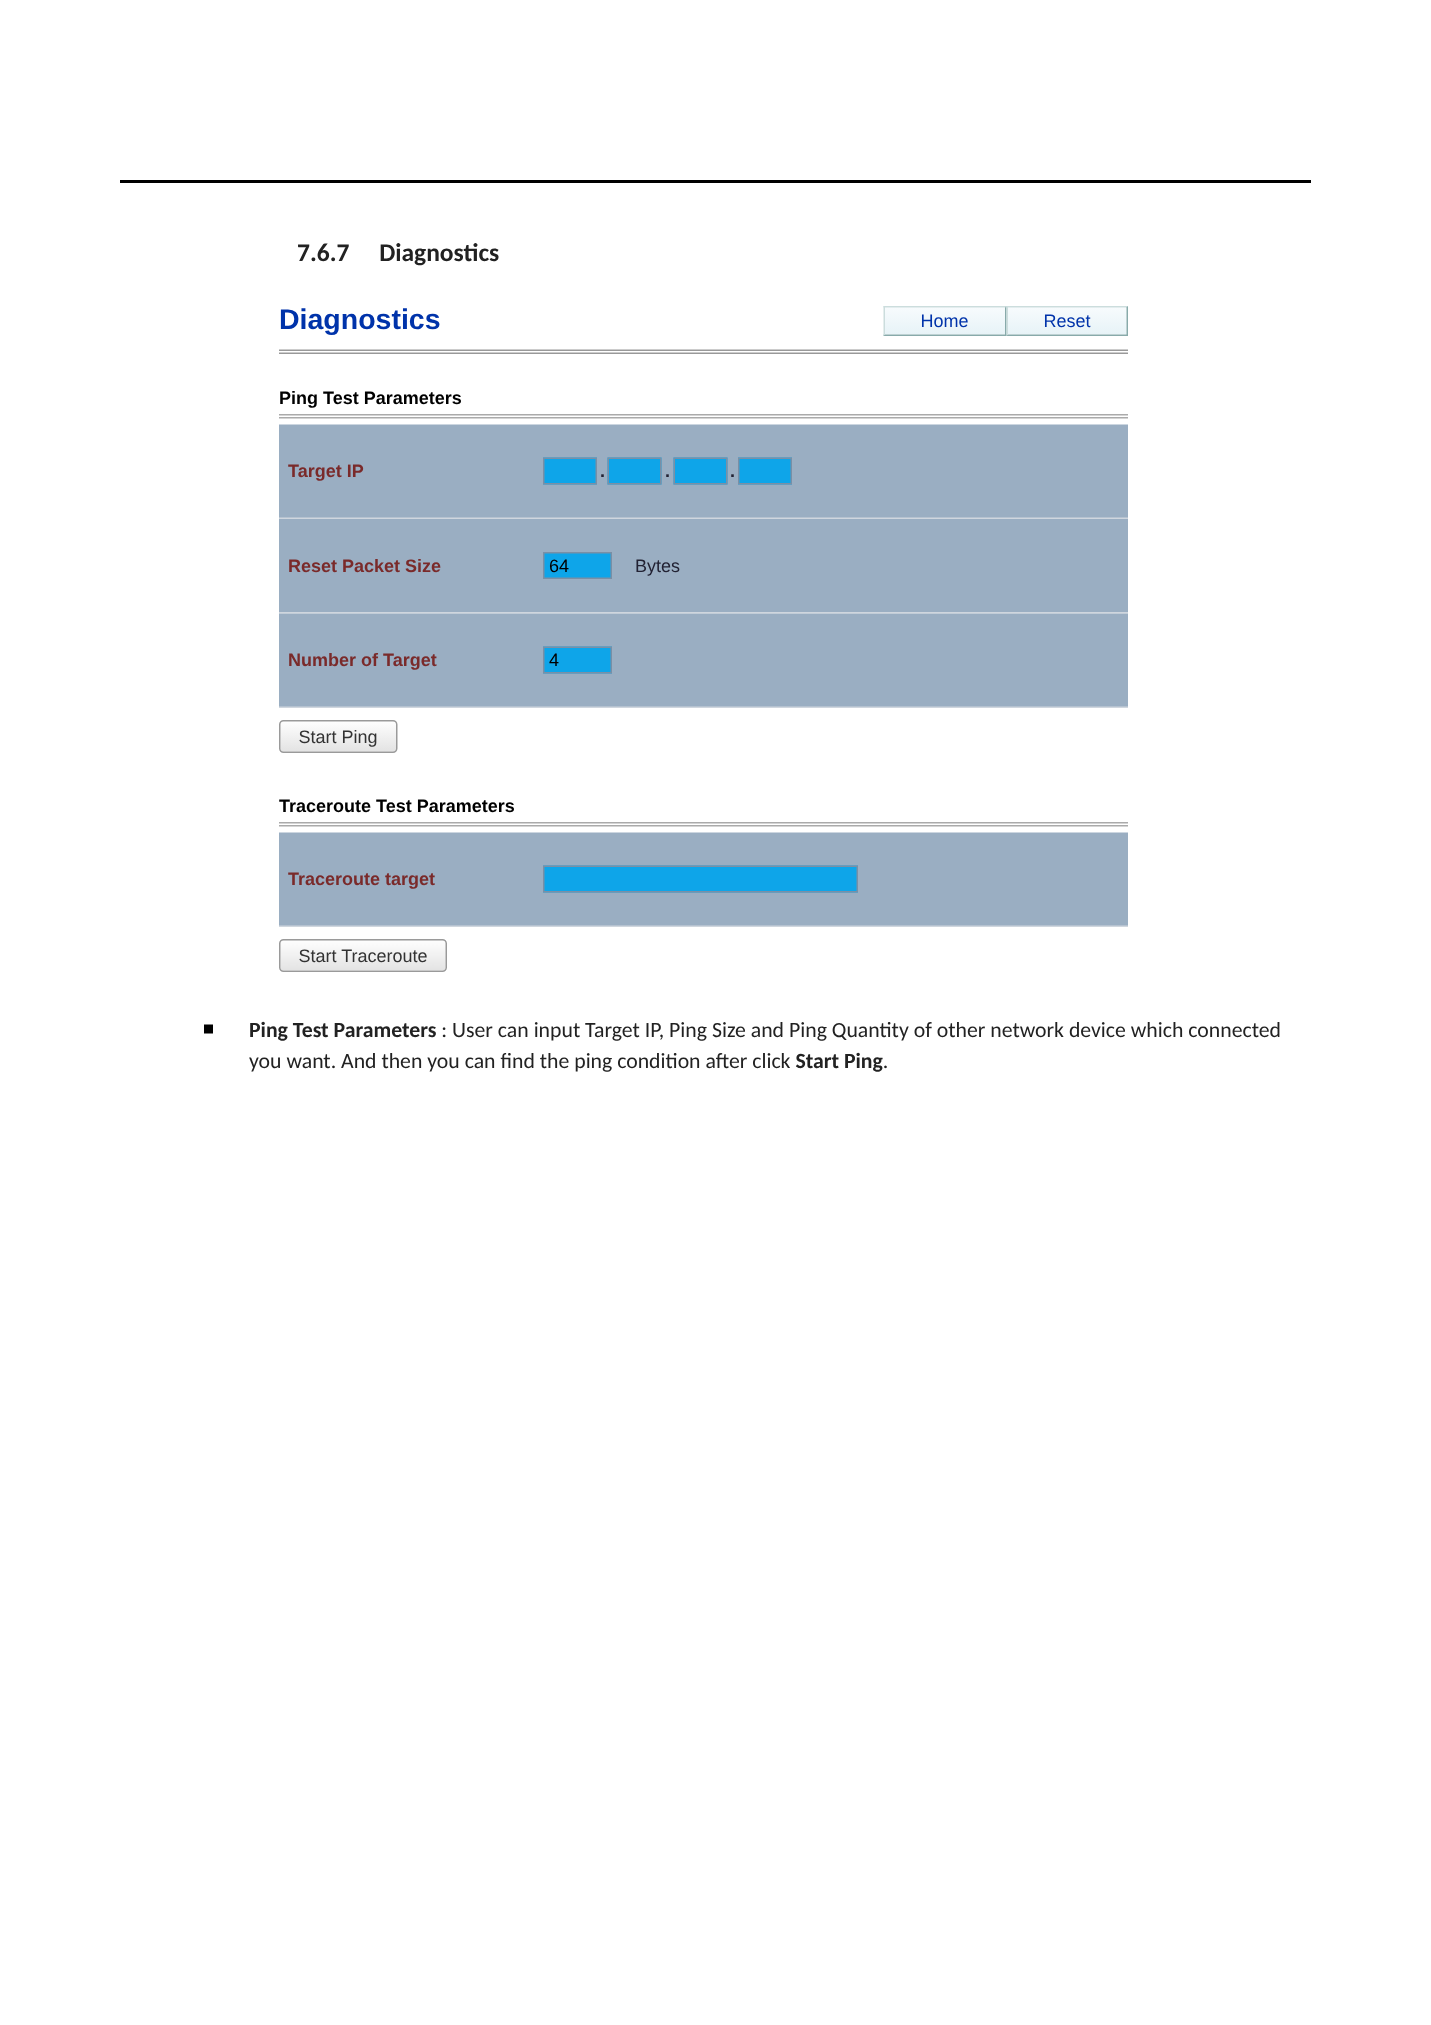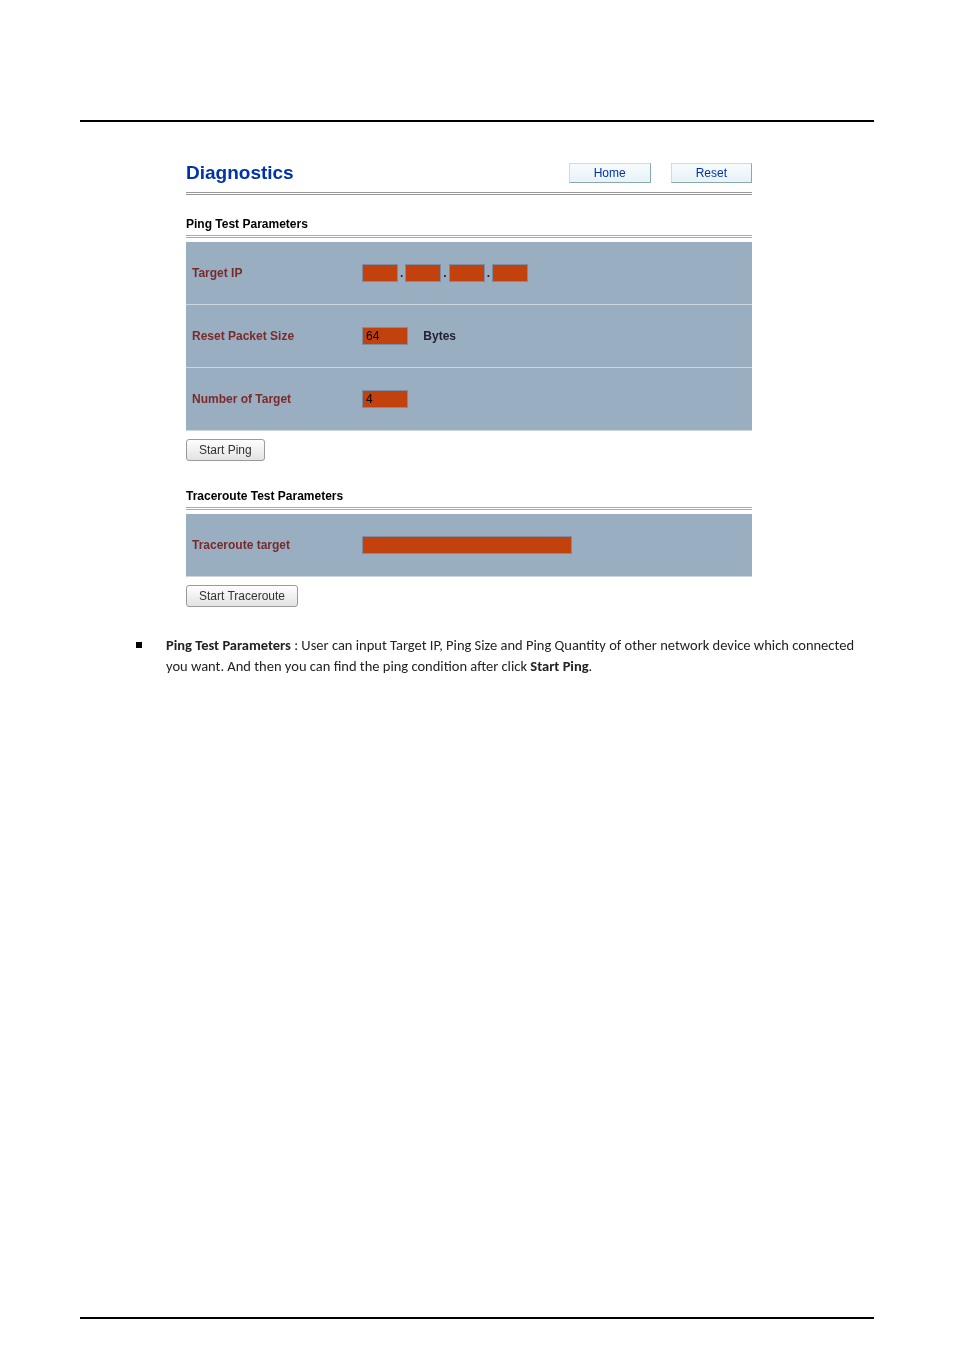--- a/index.html
+++ b/index.html
@@ -11,41 +11,45 @@
   .bullet-block { margin-left: 56px; margin-right: 20px; }
   .bullet-item { display: flex; align-items: flex-start; margin-bottom: 10px; font-size: 14.5px; color: #222; line-height: 1.45; }
   .bullet-item .sq { width: 6px; height: 6px; background: #000; margin-top: 7px; margin-right: 24px; flex-shrink: 0; }
   .bullet-item .txt { flex: 1; text-align: justify; }
   .bold { font-weight: bold; }
 
   .panel-wrap { margin: 18px 0 26px 106px; }
   .panel { width: 566px; background: #fff; font-family: Arial, sans-serif; }
   .panel-head { display: flex; align-items: center; justify-content: space-between; padding: 4px 0 8px 0; border-bottom: 3px double #999; }
   .panel-title { font-size: 19px; font-weight: bold; color: #0033aa; }
-  .panel-btns { display: flex; gap: 20px; }
+  .panel-btns { display: flex; }
   .link-btn { font-size: 12px; color: #0033aa; border: 1px solid #8aa; border-top-color:#cdd; border-left-color:#cdd; padding: 2px 24px; background: linear-gradient(#f7fbfd,#e7f3f7); }
   .sub-h { font-size: 12px; font-weight: bold; color: #000; margin: 22px 0 4px 0; border-bottom: 3px double #aaa; padding-bottom: 4px; }
   table.form { width: 100%; border-collapse: collapse; font-size: 12px; }
   table.form td { background: #9aaec2; border-bottom: 1px solid #cfd6de; padding: 22px 6px; vertical-align: middle; }
   table.form td.label { width: 170px; color: #7a2a2a; font-weight: bold; }
-  .ip-box, .num-box, .tr-box { background:#c2410c; border:1px solid #7a8fa5; height:18px; font-size:12px; padding:0 3px; font-family: Arial, sans-serif; }
+  .ip-box, .num-box, .tr-box { background:#0ea5e9; border:1px solid #7a8fa5; height:18px; font-size:12px; padding:0 3px; font-family: Arial, sans-serif; }
   .ip-box { width: 36px; text-align:left; }
   .dot { color:#223; font-weight:bold; padding:0 2px; }
   .num-box { width: 46px; }
   .tr-box { width: 210px; }
-  .bytes { color:#223; font-size:12px; font-weight:bold; margin-left:12px; }
+  .bytes { color:#223; font-size:12px; font-weight:normal; margin-left:12px; }
   .os-btn { display:inline-block; margin:8px 0 2px 0; font-size:12px; color:#333; padding:3px 12px; background:linear-gradient(#fefefe,#e3e3e3); border:1px solid #9a9a9a; border-radius:3px; }
   .footer-rule { height:2px; background:#000; margin-top: 640px; }
 </style>
 </head>
 <body>
 
 <div class="page">
   <div class="rule"></div>
 
+  <div class="section-heading">
+    <span class="num">7.6.7</span>
+    <span>Diagnostics</span>
+  </div>
 
 
   <div class="panel-wrap">
     <div class="panel">
       <div class="panel-head">
         <div class="panel-title">Diagnostics</div>
         <div class="panel-btns">
           <div class="link-btn">Home</div>
           <div class="link-btn">Reset</div>
         </div>

